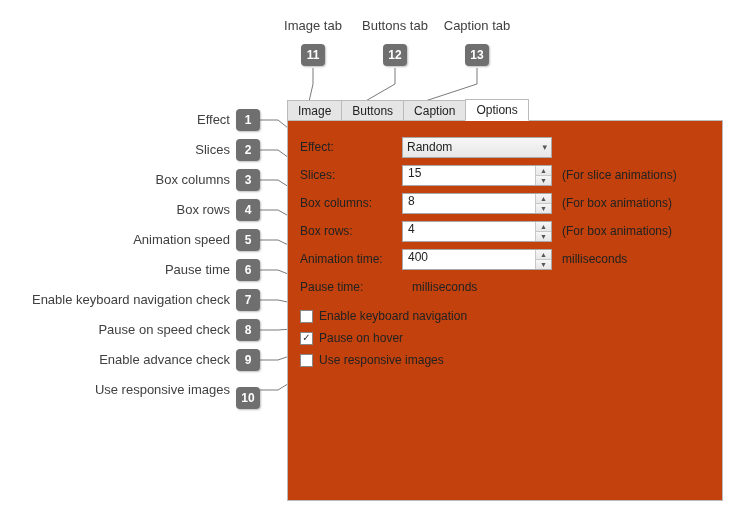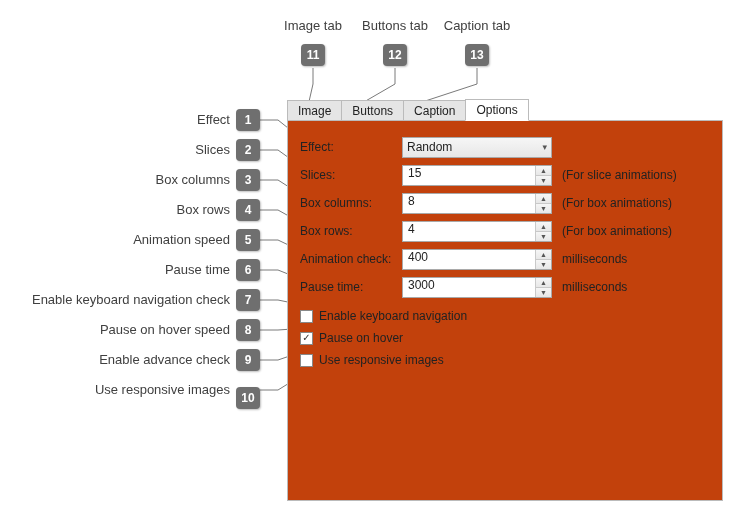--- a/index.html
+++ b/index.html
@@ -196,21 +196,21 @@
 <div class="badge" style="left:236px; top:229px;">5</div>
 <div class="callout-label" style="left:100px; top:232px; width:130px;">Animation speed</div>
 
 <div class="badge" style="left:236px; top:259px;">6</div>
 <div class="callout-label" style="left:100px; top:262px; width:130px;">Pause time</div>
 
 <div class="badge" style="left:236px; top:289px;">7</div>
 <div class="callout-label" style="left:20px; top:292px; width:210px;">Enable keyboard navigation check</div>
 
 <div class="badge" style="left:236px; top:319px;">8</div>
-<div class="callout-label" style="left:60px; top:322px; width:170px;">Pause on hover speed</div>
+<div class="callout-label" style="left:60px; top:322px; width:170px;">Pause on speed check</div>
 
 <div class="badge" style="left:236px; top:349px;">9</div>
 <div class="callout-label" style="left:60px; top:352px; width:170px;">Enable advance check</div>
 
 <div class="badge" style="left:236px; top:359px;margin-top:28px;">10</div>
 <div class="callout-label" style="left:60px; top:382px; width:170px;">Use responsive images</div>
 
 <div class="callout-label top" style="left:278px; top:18px; width:70px;">Image tab</div>
 <div class="badge" style="left:301px; top:44px;">11</div>
 
@@ -267,40 +267,33 @@
         <span class="sp-value">4</span>
         <div class="sp-btns">
             <div>▲</div>
             <div>▼</div>
           </div>
       </div>
       <div class="suffix">(For box animations)</div>
     </div>
 
     <div class="form-row">
-      <div class="form-label">Animation check:</div>
+      <div class="form-label">Animation time:</div>
       <div class="spinner">
         <span class="sp-value">400</span>
         <div class="sp-btns">
             <div>▲</div>
             <div>▼</div>
           </div>
       </div>
       <div class="suffix">milliseconds</div>
     </div>
 
     <div class="form-row">
       <div class="form-label">Pause time:</div>
-      <div class="spinner">
-        <span class="sp-value">3000</span>
-        <div class="sp-btns">
-            <div>▲</div>
-            <div>▼</div>
-          </div>
-      </div>
       <div class="suffix">milliseconds</div>
     </div>
 
     <div style="height:4px;"></div>
 
     <div class="check-row">
       <div class="checkbox"></div>
       <span>Enable keyboard navigation</span>
     </div>
     <div class="check-row">

